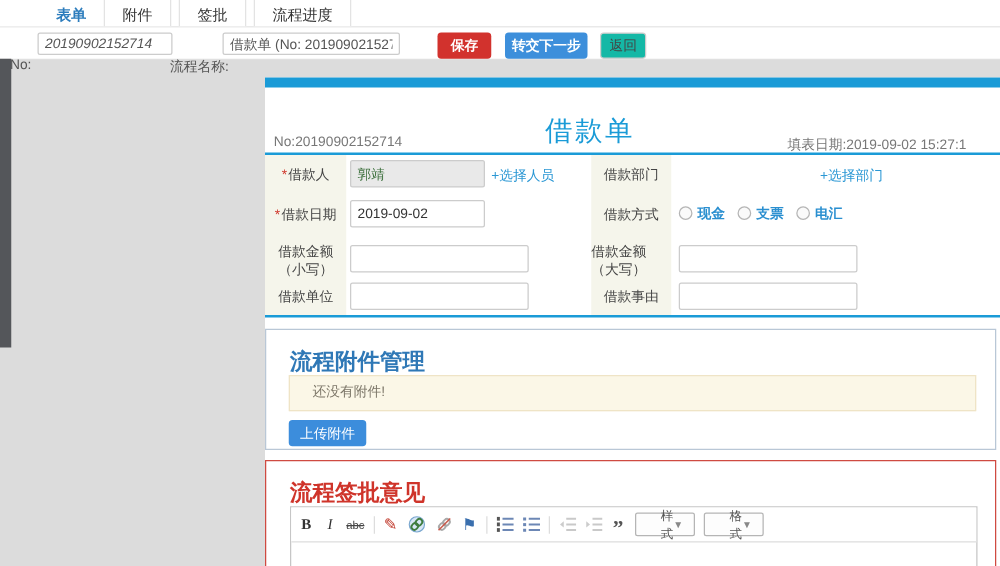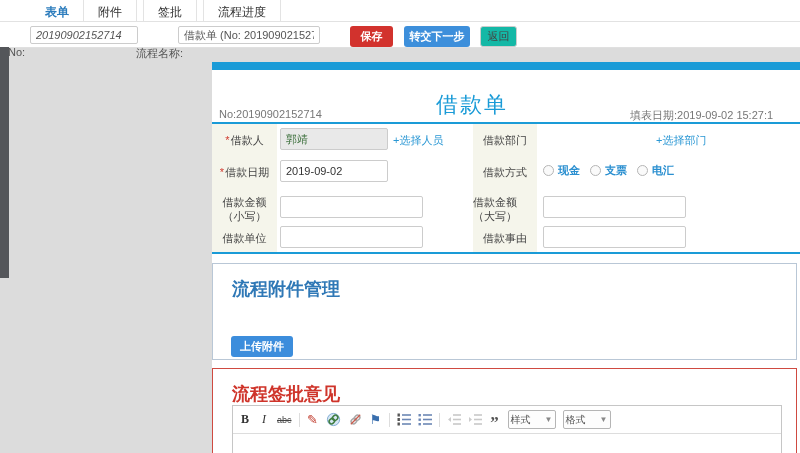--- a/index.html
+++ b/index.html
@@ -42,36 +42,36 @@
   .flink { position:absolute; font-size:11px; color:#2a97d4; text-decoration:none; }
   .radiogrp { position:absolute; font-size:11px; font-weight:bold; color:#2a8fd0; display:flex; align-items:center; gap:2px; }
   .radio { width:11px; height:11px; border-radius:50%; border:1px solid #b5b5b5; background:#fafafa; display:inline-block; margin:0 2px 0 8px; }
   .radio.first { margin-left:0; }
 
   
   .attachbox { left:212px; top:263px; width:585px; height:97px; background:#fff; border:1px solid #b9c7d6; }
   .sectitle { position:absolute; font-size:18px; font-weight:bold; }
   .attachbox .sectitle { left:19px; top:13px; color:#2f78b6; }
   .alert { position:absolute; left:18px; top:36px; width:550px; height:29px; background:#fbf7e7; border:1px solid #efe4c6; font-size:11px; color:#7c7668; line-height:27px; padding-left:18px; }
-  .upbtn { position:absolute; left:18px; top:72px; width:62px; height:21px; background:#3c8ddc; color:#fff; border:none; border-radius:3px; font-size:11px; font-weight:bold; cursor:pointer; font-family:inherit; }
+  .upbtn { position:absolute; left:18px; top:72px; width:62px; height:21px; background:#3c8ddc; color:#fff; border:none; border-radius:3px; font-size:11px; font-weight:normal; cursor:pointer; font-family:inherit; }
 
   
   .apprbox { left:212px; top:368px; width:585px; height:120px; background:#fff; border:1px solid #cf4a41; }
   .apprbox .sectitle { left:19px; top:13px; color:#cf342a; }
   .editor { position:absolute; left:19px; top:36px; width:550px; height:80px; border:1px solid #c6c6c6; background:#fff; }
   .ebar { height:28px; border-bottom:1px solid #ddd; background:#fff; display:flex; align-items:center; padding:0 6px; gap:7px; }
   .eicon { font-size:12px; color:#333; cursor:pointer; display:inline-flex; align-items:center; justify-content:center; min-width:12px; }
   .eicon.bold { font-weight:bold; font-family:"Liberation Serif","DejaVu Serif",serif; }
   .eicon.italic { font-style:italic; font-family:"Liberation Serif","DejaVu Serif",serif; }
   .eicon.strike { font-size:9px; text-decoration:line-through; color:#444; }
   .eicon.brush { color:#c0392b; font-size:13px; }
   .eicon.flag { color:#3a6fae; font-size:13px; }
   .eicon.quote { font-family:"Liberation Serif","DejaVu Serif",serif; font-size:17px; font-weight:bold; color:#555; line-height:10px; padding-top:6px; }
   .esep { width:1px; height:14px; background:#ddd; }
-  .eselect { display:inline-flex; align-items:center; justify-content:space-between; width:48px; height:19px; border:1px solid #b5b5b5; background:#fdfdfd; font-size:10px; color:#555; padding:0 2px; cursor:pointer; border-radius:2px; }
+  .eselect { display:inline-flex; align-items:center; justify-content:space-between; width:48px; height:19px; border:1px solid #b5b5b5; background:#fdfdfd; font-size:10px; color:#555; padding:0 20px; cursor:pointer; border-radius:2px; }
   .eselect .arr { color:#888; font-size:8px; }
 </style>
 </head>
 <body>
 
 <div id="screen">
 
   <div class="abs tabrow">
     <div class="tab active">表单</div>
     <div class="tab boxed">附件</div>
@@ -127,20 +127,21 @@
     <div class="flabel" style="left:0; top:169px; width:65px;">借款单位</div>
     <input class="finput" style="left: 68px; top: 164px; width: 143px;">
     <div class="flabel" style="left:261px; top:169px; width:64px;">借款事由</div>
     <input class="finput" style="left: 331px; top: 164px; width: 143px;">
 
     <div class="abs blueline" style="top:190px;"></div>
   </div>
 
   <div class="abs attachbox">
     <div class="sectitle">流程附件管理</div>
+    <div class="alert">还没有附件!</div>
     <button class="upbtn">上传附件</button>
   </div>
 
   <div class="abs apprbox">
     <div class="sectitle">流程签批意见</div>
     <div class="editor">
       <div class="ebar">
         <span class="eicon bold">B</span>
         <span class="eicon italic">I</span>
         <span class="eicon strike">abc</span>

